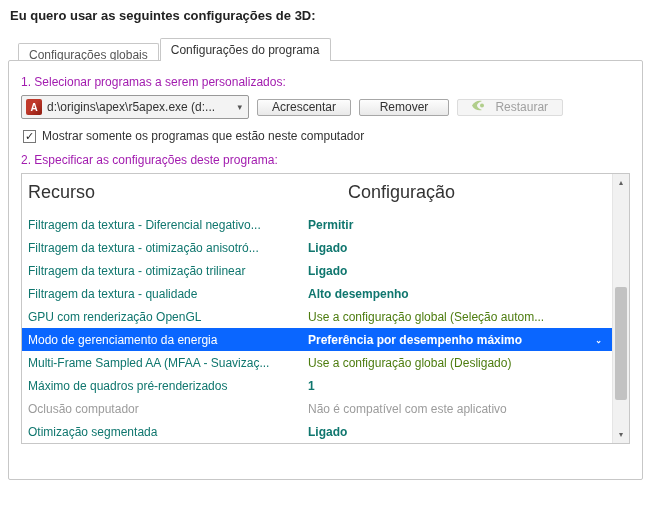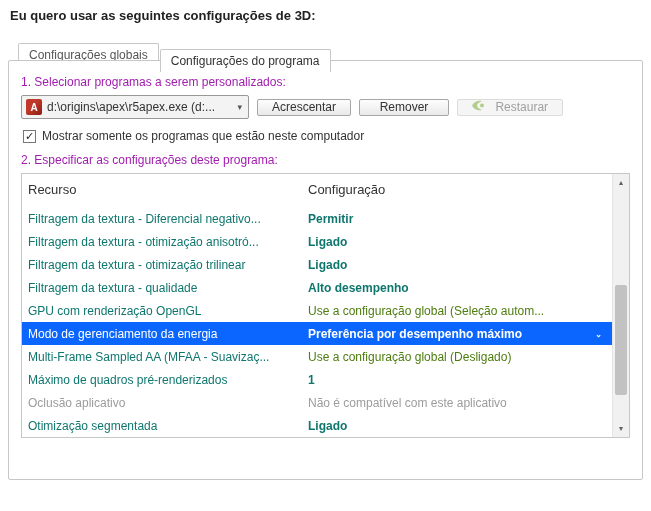--- a/index.html
+++ b/index.html
@@ -32,21 +32,21 @@
       background: #fff;
       border-radius: 2px 2px 0 0;
       margin-right: 1px;
       cursor: pointer;
       position: relative;
       top: 6px;
     }
     .tab.active {
       background: #fff;
       z-index: 3;
-      top: 12px;
+      top: 1px;
     }
     .tab.inactive {
       background: #fff;
       color: #555;
     }
     .panel {
       border: 1px solid #c7c7c7;
       border-radius: 2px;
       background: #fff;
       padding: 14px 12px 12px 12px;
@@ -152,23 +152,24 @@
       position: relative;
       display: flex;
       margin-top: 6px;
     }
     .settings-table {
       flex: 1;
       overflow: hidden;
     }
     .hdr {
       display: flex;
-      font-size: 13px;
+      font-size: 18px;
       color: #333;
       padding: 8px 6px 10px 6px;
+      gap: 40px;
     }
     .col-feature { width: 280px; }
     .col-setting { flex: 1; }
     .data-row {
       display: flex;
       align-items: center;
       padding: 4px 6px;
       font-size: 12px;
       min-height: 23px;
     }
@@ -306,21 +307,21 @@
           </div>
           <div class="data-row">
             <div class="feature">Multi-Frame Sampled AA (MFAA - Suavizaç...</div>
             <div class="setting">Use a configuração global (Desligado)</div>
           </div>
           <div class="data-row">
             <div class="feature">Máximo de quadros pré-renderizados</div>
             <div class="setting bold">1</div>
           </div>
           <div class="data-row disabled">
-            <div class="feature">Oclusão aplicativo</div>
+            <div class="feature">Oclusão computador</div>
             <div class="setting">Não é compatível com este aplicativo</div>
           </div>
           <div class="data-row">
             <div class="feature">Otimização segmentada</div>
             <div class="setting bold">Ligado</div>
           </div>
         </div>
     </div>
     <div class="scrollbar">
       <div class="scroll-arrow">▴</div>

